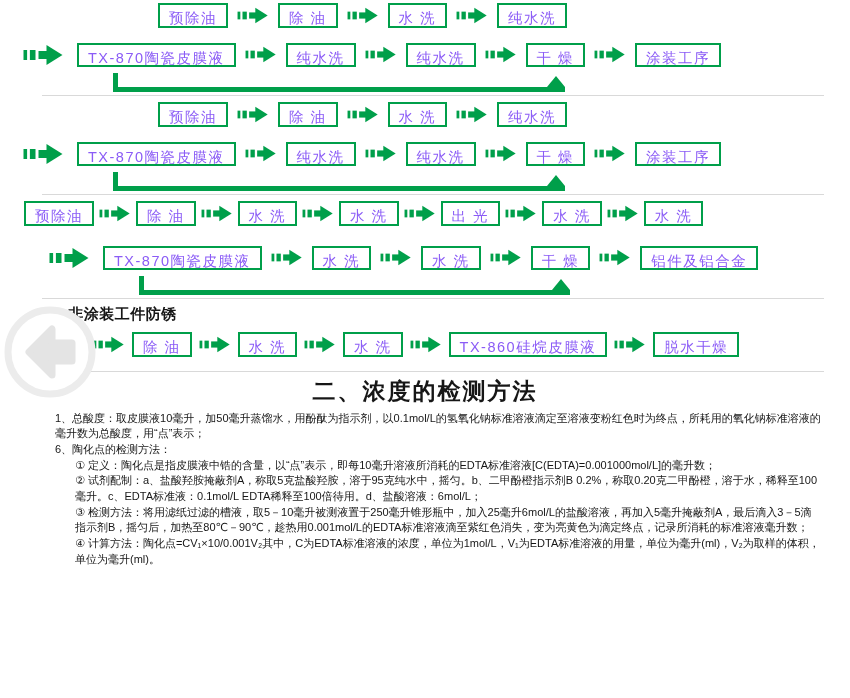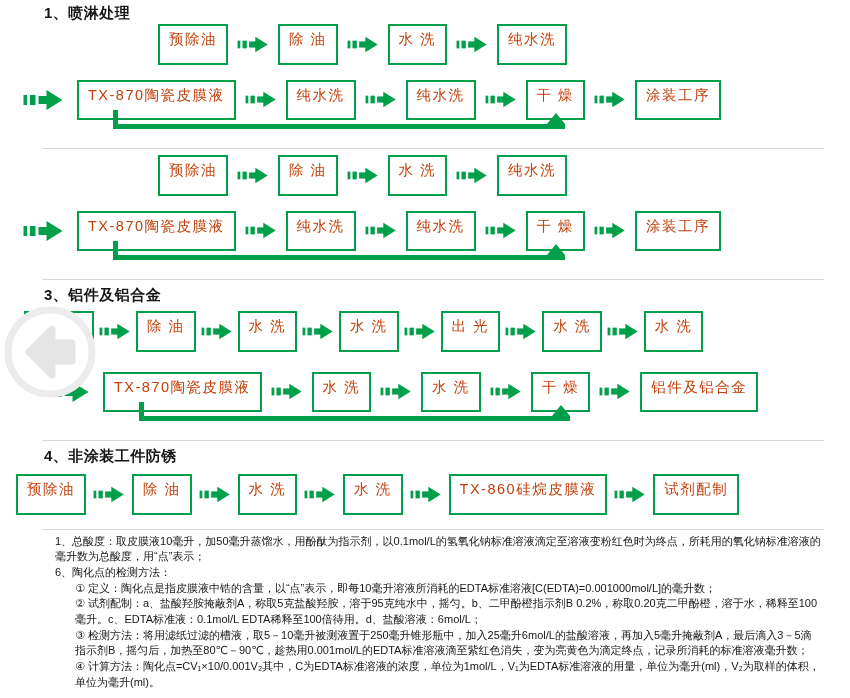--- a/index.html
+++ b/index.html
@@ -17,22 +17,22 @@
   .row-wrap{position:relative;}
   .flow-row{display:flex;align-items:center;margin:0;}
   .s1r1,.s2r1{margin:1px 0 0 158px;}
   .s1r2,.s2r2{margin:15px 0 0 22px;}
   .s3r1{margin:6px 0 0 24px;}
   .s3r2{margin:20px 0 0 48px;}
   .s4r1{margin:8px 0 0 16px;}
   .has-feedback{padding-bottom:26px;}
   .section:last-of-type{padding-bottom:14px;}
 
-  .box{border:2px solid var(--green);background:#fff;color:#c2410c;
-       font-size:14.5px;line-height:1;padding:6px 9px 16px;white-space:pre;
+  .box{border:2px solid var(--green);background:#fff;color:#8b5cf6;
+       font-size:14.5px;line-height:1;padding:6px 9px 0;white-space:pre;
        letter-spacing:1.5px;flex:none;}
   .arrow{width:32px;height:17px;flex:none;margin:0 9px;}
   .arrow.lead{width:43px;height:22px;margin:0 12px 0 0;}
   .s3r1 .arrow{margin:0 5px;}
   .s4r1 .arrow{margin:0 7px;}
   .arrow rect,.arrow polygon{fill:var(--green);}
 
   
   .fb{position:absolute;background:var(--green);}
   .fb-v{width:5px;}
@@ -52,21 +52,20 @@
   
   .nav-prev{position:absolute;left:2px;top:304px;width:96px;height:96px;border:none;
        background:transparent;padding:0;cursor:pointer;z-index:5;}
   .nav-prev svg{display:block;}
 </style>
 </head>
 <body>
 
 <div id="flow-root">
     <div class="section">
-      <div class="sec-title">1、喷淋处理</div>
       <div class="row-wrap s1r1">
         <div class="flow-row">
           <div class="box">预除油</div>
           <svg viewBox="0 0 40 22" class="arrow">
             <rect x="0" y="6" width="3.6" height="10"></rect>
             <rect x="6.4" y="6" width="5.6" height="10"></rect>
             <rect x="15" y="7" width="10" height="8"></rect>
             <polygon points="23,1 39,11 23,21"></polygon>
           </svg>
           <div class="box">除 油</div>
@@ -193,21 +192,20 @@
             <polygon points="23,1 39,11 23,21"></polygon>
           </svg>
           <div class="box">涂装工序</div>
         </div>
         <div class="fb fb-v" style="left: 91px; top: 30px; height: 19px;"></div>
         <div class="fb fb-h" style="left: 91px; top: 44px; width: 452px;"></div>
         <div class="fb fb-head" style="left: 525px; top: 33px;"></div>
       </div>
     </div>
     <div class="section">
-      <div class="sec-title">3、铝件及铝合金</div>
       <div class="row-wrap s3r1">
         <div class="flow-row">
           <div class="box">预除油</div>
           <svg viewBox="0 0 40 22" class="arrow">
             <rect x="0" y="6" width="3.6" height="10"></rect>
             <rect x="6.4" y="6" width="5.6" height="10"></rect>
             <rect x="15" y="7" width="10" height="8"></rect>
             <polygon points="23,1 39,11 23,21"></polygon>
           </svg>
           <div class="box">除 油</div>
@@ -323,27 +321,28 @@
             <rect x="15" y="7" width="10" height="8"></rect>
             <polygon points="23,1 39,11 23,21"></polygon>
           </svg>
           <div class="box">TX-860硅烷皮膜液</div>
           <svg viewBox="0 0 40 22" class="arrow">
             <rect x="0" y="6" width="3.6" height="10"></rect>
             <rect x="6.4" y="6" width="5.6" height="10"></rect>
             <rect x="15" y="7" width="10" height="8"></rect>
             <polygon points="23,1 39,11 23,21"></polygon>
           </svg>
-          <div class="box">试剂配制</div>
+          <div class="box">脱水干燥</div>
         </div>
       </div>
     </div>
   </div>
 
 <div class="heading-block">
+  <div class="big-heading">二、浓度的检测方法</div>
   <div class="paras" id="paras">
       <p class="lvl1">1、总酸度：取皮膜液10毫升，加50毫升蒸馏水，用酚酞为指示剂，以0.1mol/L的氢氧化钠标准溶液滴定至溶液变粉红色时为终点，所耗用的氧化钠标准溶液的毫升数为总酸度，用“点”表示；</p>
       <p class="lvl1">6、陶化点的检测方法：</p>
       <p class="lvl2">① 定义：陶化点是指皮膜液中锆的含量，以“点”表示，即每10毫升溶液所消耗的EDTA标准溶液[C(EDTA)=0.001000mol/L]的毫升数；</p>
       <p class="lvl2">② 试剂配制：a、盐酸羟胺掩蔽剂A，称取5克盐酸羟胺，溶于95克纯水中，摇匀。b、二甲酚橙指示剂B 0.2%，称取0.20克二甲酚橙，溶于水，稀释至100毫升。c、EDTA标准液：0.1mol/L EDTA稀释至100倍待用。d、盐酸溶液：6mol/L；</p>
       <p class="lvl2">③ 检测方法：将用滤纸过滤的槽液，取5－10毫升被测液置于250毫升锥形瓶中，加入25毫升6mol/L的盐酸溶液，再加入5毫升掩蔽剂A，最后滴入3－5滴指示剂B，摇匀后，加热至80℃－90℃，趁热用0.001mol/L的EDTA标准溶液滴至紫红色消失，变为亮黄色为滴定终点，记录所消耗的标准溶液毫升数；</p>
       <p class="lvl2">④ 计算方法：陶化点=CV₁×10/0.001V₂其中，C为EDTA标准溶液的浓度，单位为1mol/L，V₁为EDTA标准溶液的用量，单位为毫升(ml)，V₂为取样的体积，单位为毫升(ml)。</p>
     </div>
 </div>
 

